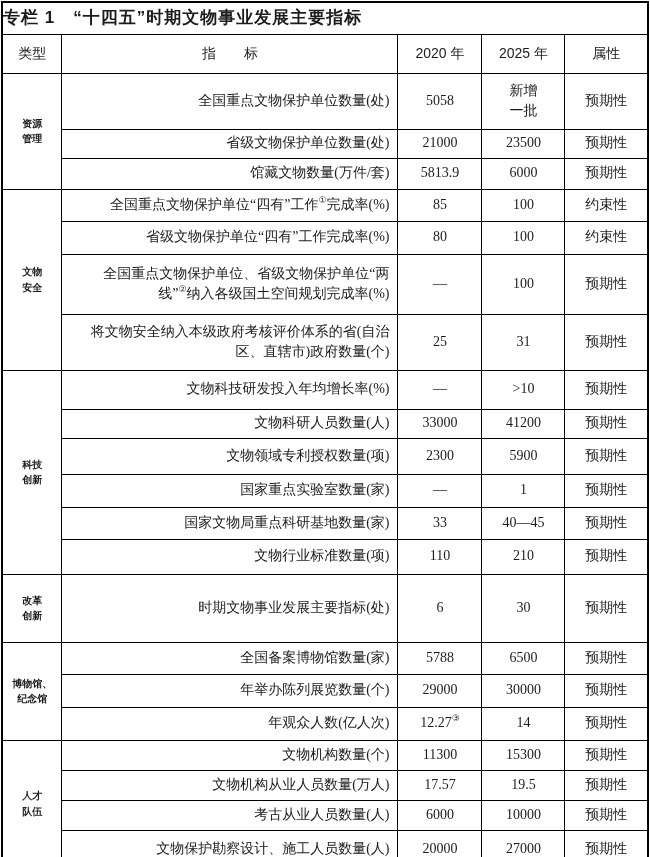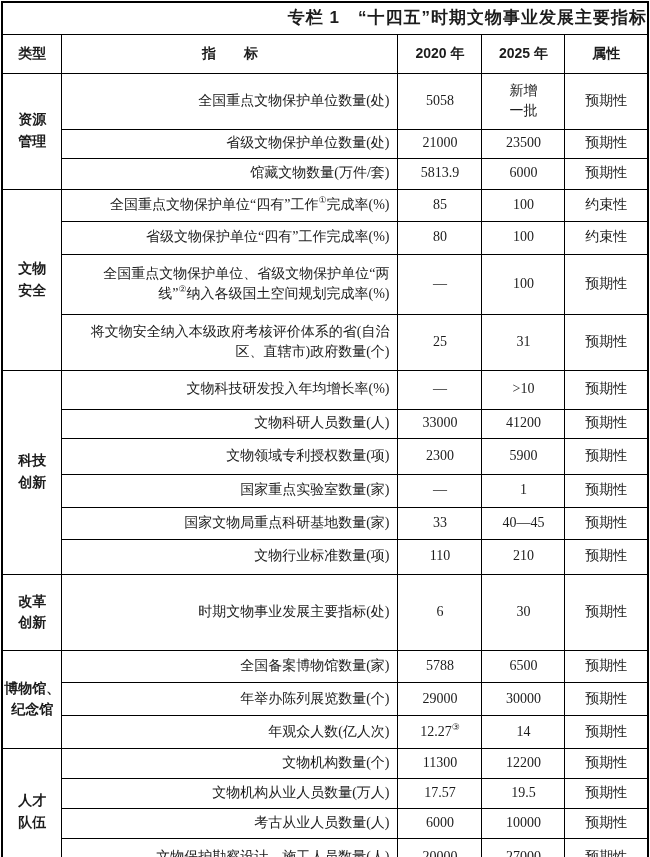--- a/index.html
+++ b/index.html
@@ -23,34 +23,34 @@
     border: 1px solid #000;
     vertical-align: middle;
     font-size: 14px;
     line-height: 1.45;
     overflow: hidden;
   }
   td.title-cell {
     font-family: "Liberation Sans", "DejaVu Sans", sans-serif;
     font-weight: bold;
     font-size: 17px;
-    text-align: right;
+    text-align: left;
     letter-spacing: 1px;
     padding: 2px 0;
   }
   tr.header-row td {
     font-family: "Liberation Sans", "DejaVu Sans", sans-serif;
-    font-weight: bold;
+    font-weight: normal;
     font-size: 14px;
     text-align: center;
   }
   td.cat {
     font-family: "Liberation Sans", "DejaVu Sans", sans-serif;
     font-weight: bold;
-    font-size: 14px;
+    font-size: 10px;
     text-align: center;
     white-space: pre-line;
     line-height: 1.55;
     padding: 16px 1px;
   }
   td.ind {
     text-align: right;
     padding: 2px 8px 2px 14px;
   }
   td.val, td.attr {
@@ -206,21 +206,21 @@
       <td class="val">12.27<sup>③</sup></td>
       <td class="val">14</td>
       <td class="attr">预期性</td>
     </tr>
 
     <tr style="height:30px">
       <td class="cat" rowspan="4">人才
 队伍</td>
       <td class="ind">文物机构数量(个)</td>
       <td class="val">11300</td>
-      <td class="val">12200</td>
+      <td class="val">15300</td>
       <td class="attr">预期性</td>
     </tr>
     <tr style="height:30px">
       <td class="ind">文物机构从业人员数量(万人)</td>
       <td class="val">17.57</td>
       <td class="val">19.5</td>
       <td class="attr">预期性</td>
     </tr>
     <tr style="height:30px">
       <td class="ind">考古从业人员数量(人)</td>

